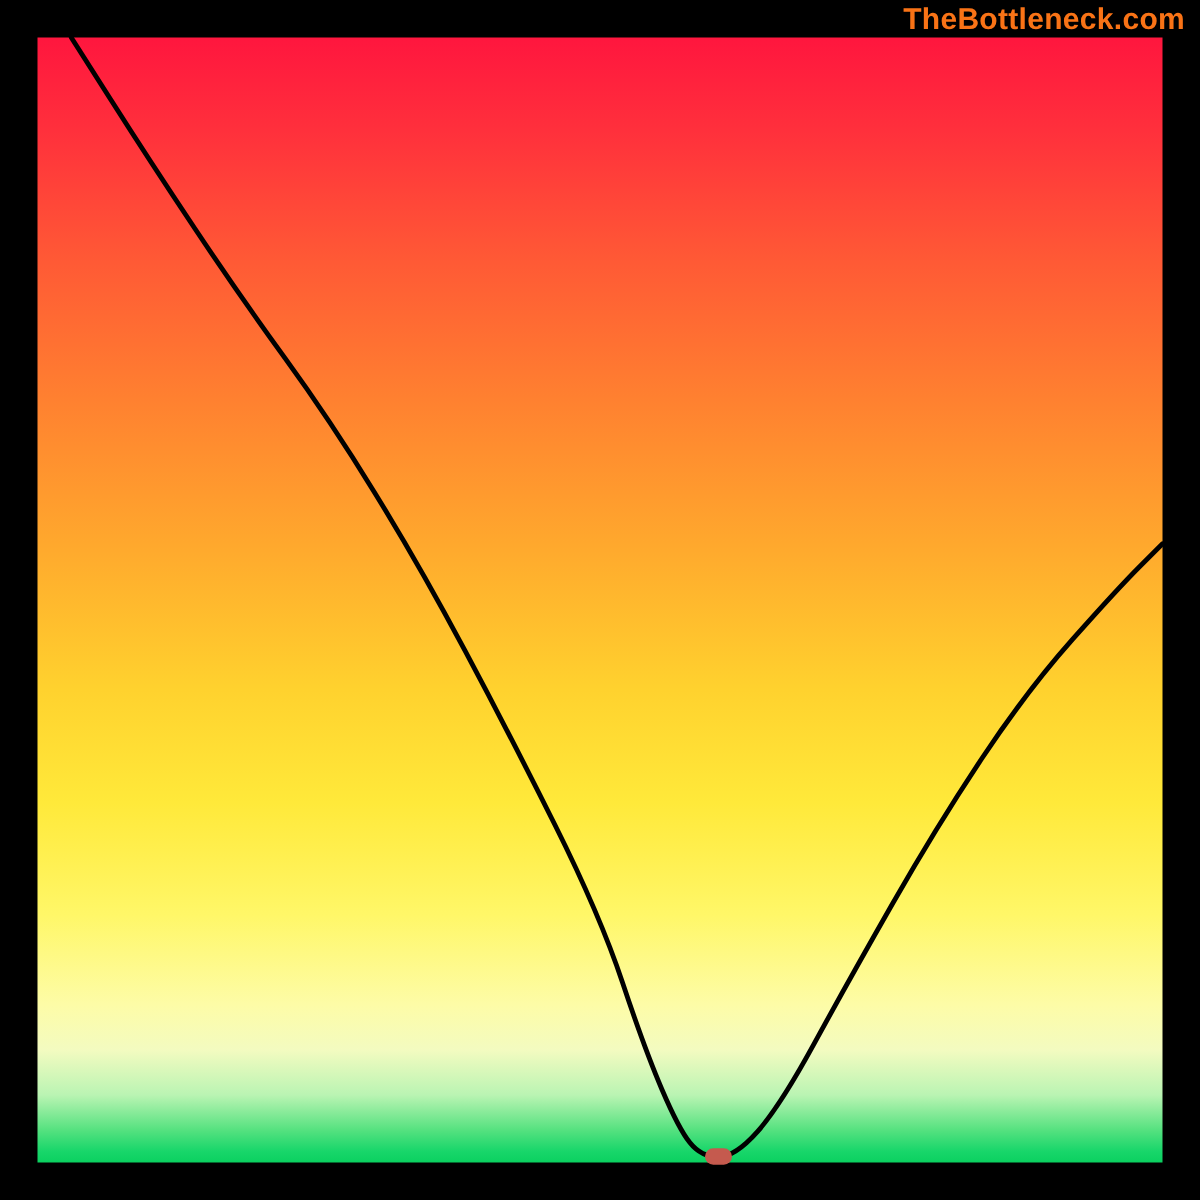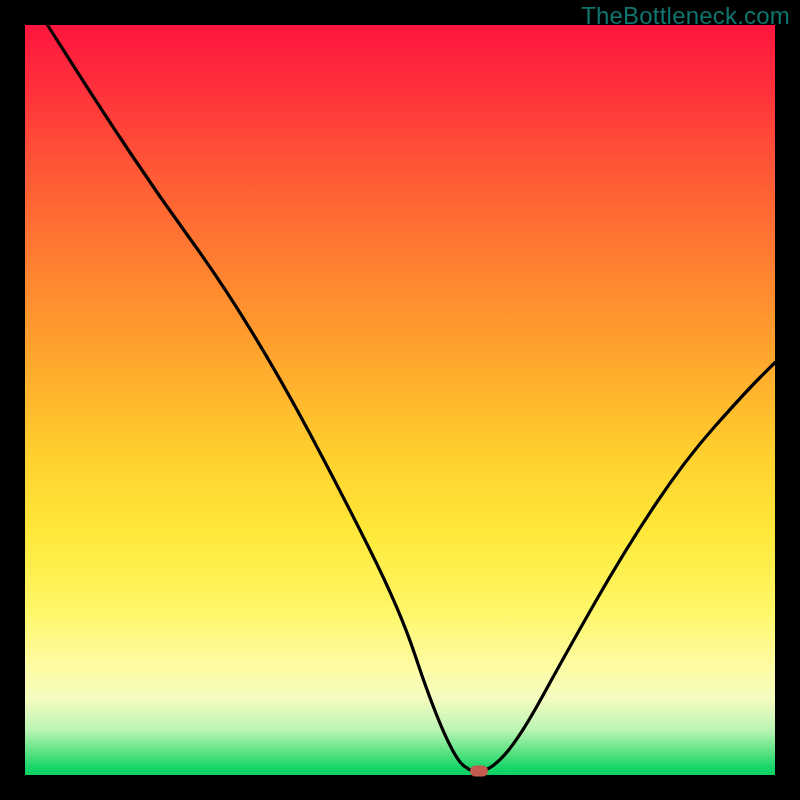--- a/index.html
+++ b/index.html
@@ -48,23 +48,23 @@
       #baf4b3 94%,
       #59e281 97%,
       #18d66a 99%,
       #0bd160 100%
     );
   }
   .attribution {
     position: absolute;
     top: 2px;
     right: 10px;
-    color: #0f766e;
-    font-size: 24px;
-    font-weight: 400;
+    color: #f97316;
+    font-size: 20px;
+    font-weight: 700;
     letter-spacing: 0.2px;
   }
   svg.curve {
     position: absolute;
     left: 0;
     top: 0;
     width: 100%;
     height: 100%;
     overflow: visible;
   }

